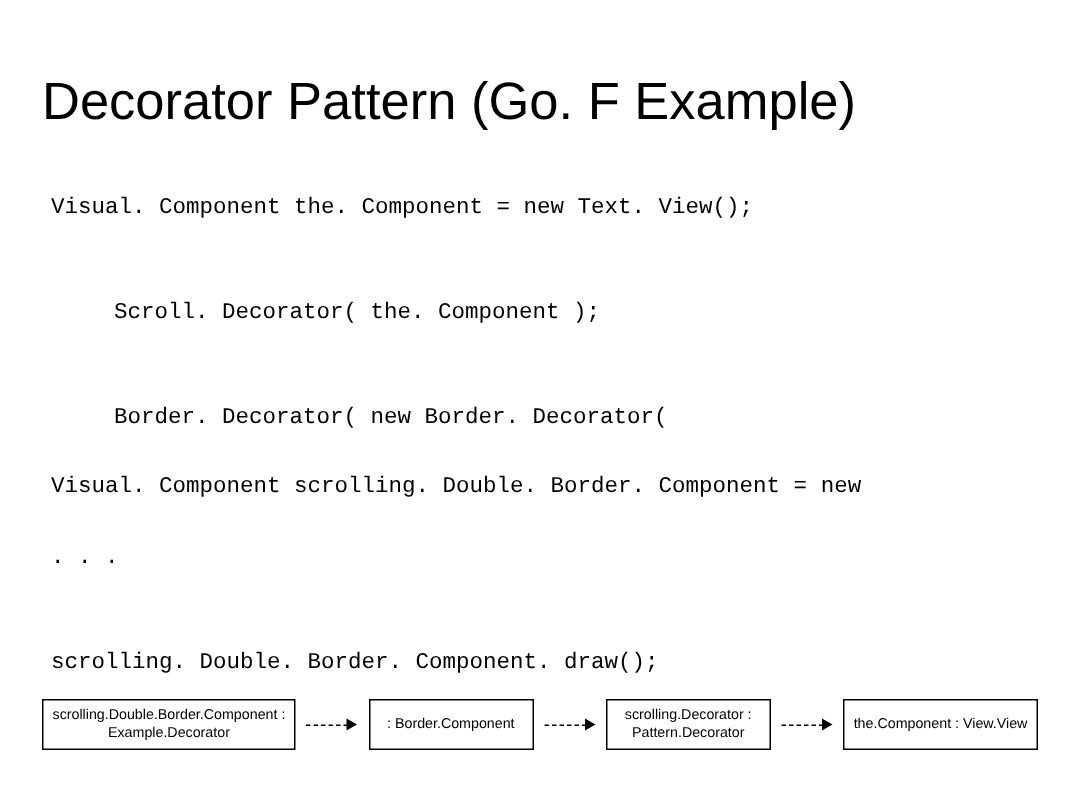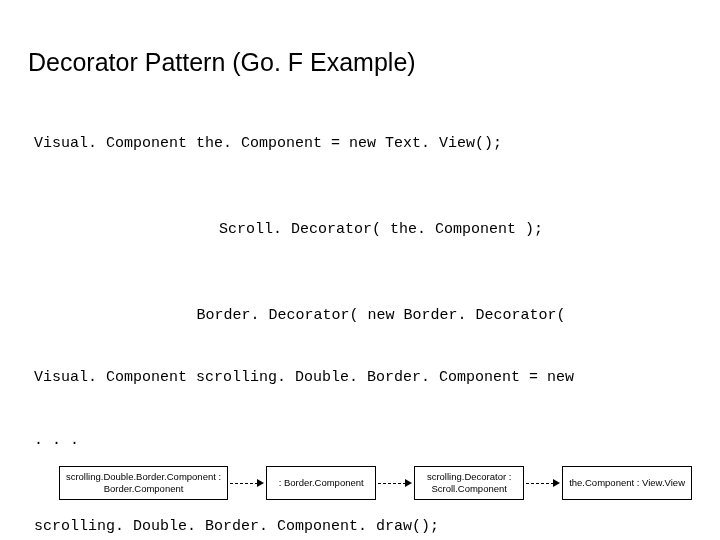--- a/index.html
+++ b/index.html
@@ -6,45 +6,45 @@
   body {
     width: 720px;
     height: 540px;
     background: #fff;
     font-family: Arial, Helvetica, sans-serif;
     color: #000;
     overflow: hidden;
     position: relative;
   }
   .title {
-    font-size: 25px;
+    font-size: 35px;
     font-weight: 400;
     padding: 48px 28px 16px 28px;
     letter-spacing: 0px;
   }
   .code-block {
     font-family: "Courier New", Courier, monospace;
     font-size: 15px;
     line-height: 1.55;
     padding: 0 34px;
     white-space: pre;
   }
-  .code-line { display: block; margin-top: 16px; }
-  .indent1 { padding-left: 42px; text-align: center; }
+  .code-line { display: block; }
+  .indent1 { padding-left: 42px; }
   .gap { height: 22px; }
   .gap-small { height: 2px; }
 
   .diagram {
     position: absolute;
     left: 28px;
     right: 28px;
     bottom: 40px;
     display: flex;
     align-items: center;
-    justify-content: flex-end;
+    justify-content: space-between;
   }
   .box {
     border: 1px solid #000;
     font-family: Arial, Helvetica, sans-serif;
     font-size: 9.5px;
     line-height: 1.25;
     text-align: center;
     padding: 4px 6px;
     background: #fff;
     min-width: 110px;
@@ -96,28 +96,28 @@
 <span class="code-line indent1">Border. Decorator( new Border. Decorator(</span>
 <span class="code-line">Visual. Component scrolling. Double. Border. Component = new</span>
 <span class="code-line">. . .</span>
 <span class="gap-small"></span>
 <span class="code-line">scrolling. Double. Border. Component. draw();</span>
 </div>
 
 <div class="diagram">
   <div class="box">
     <span>scrolling.Double.Border.Component :</span>
-    <span>Border.Component</span>
+    <span>Example.Decorator</span>
   </div>
   <div class="arrow"></div>
   <div class="box">
     <span>: Border.Component</span>
   </div>
   <div class="arrow"></div>
   <div class="box">
     <span>scrolling.Decorator :</span>
-    <span>Scroll.Component</span>
+    <span>Pattern.Decorator</span>
   </div>
   <div class="arrow"></div>
   <div class="box">
     <span>the.Component : View.View</span>
   </div>
 </div>
 
 </body></html>

